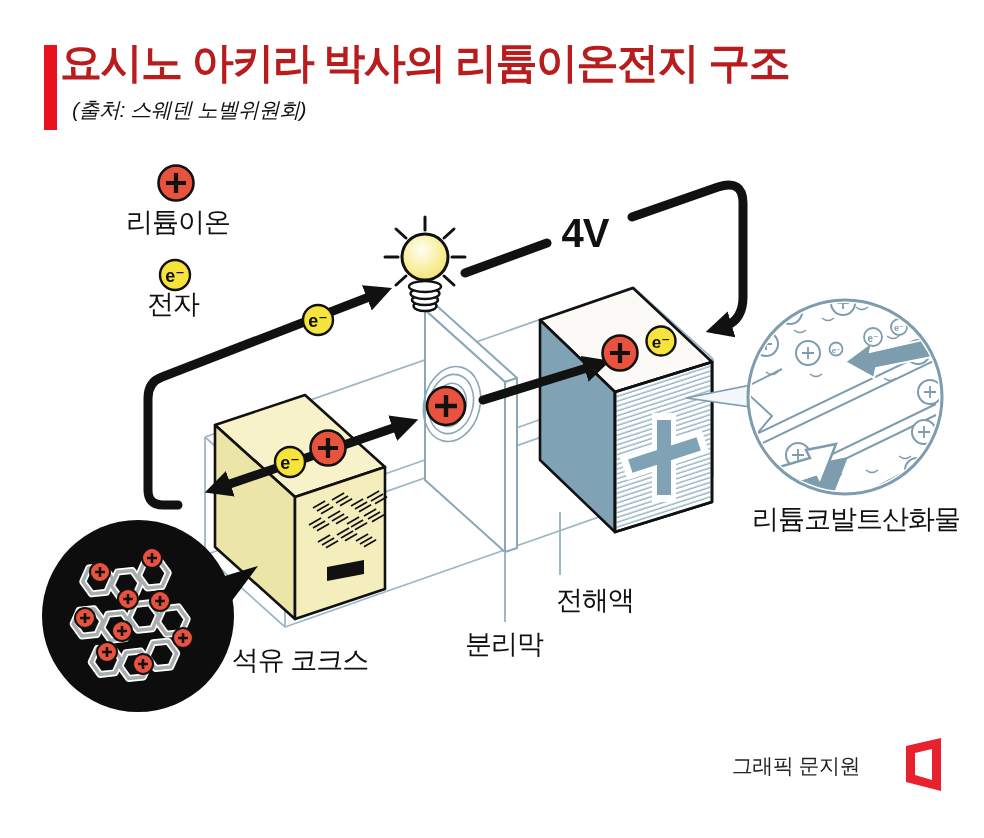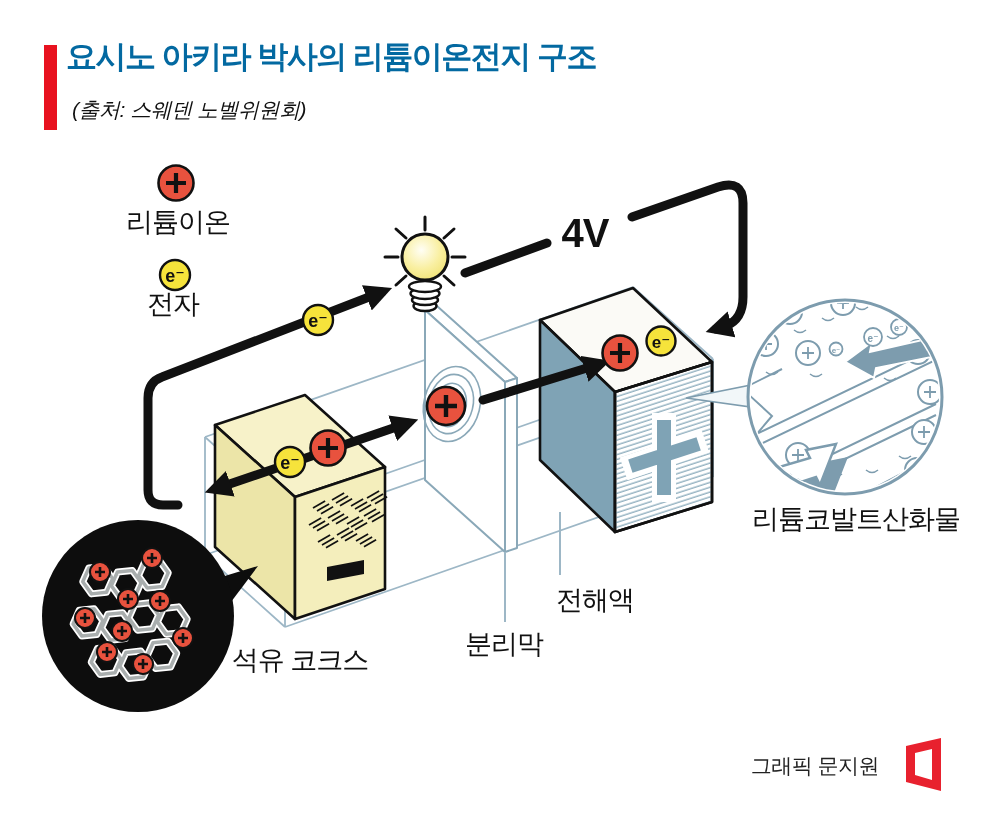--- a/index.html
+++ b/index.html
@@ -1,23 +1,23 @@
 <!DOCTYPE html>
 <html><head>
 <meta charset="utf-8">
 <style>
   html,body{margin:0;padding:0;background:#fff;}
   body{font-family:"Liberation Sans","DejaVu Sans",sans-serif;}
   .canvas{position:relative;width:984px;height:838px;background:#fff;overflow:hidden;}
   .accent-bar{position:absolute;left:44px;top:45px;width:13px;height:85px;background:#e8121f;}
-  .page-title{position:absolute;left:66px;top:40px;width:860px;font-size:31px;font-weight:800;
-    letter-spacing:-1.5px;color:#0369a1;line-height:1.1;}
+  .page-title{position:absolute;left:60px;top:40px;width:860px;font-size:42px;font-weight:800;
+    letter-spacing:-1.5px;color:#b91c1c;line-height:1.1;}
   .source-caption{position:absolute;left:72px;top:96px;font-size:21px;color:#111;letter-spacing:-0.5px;font-style:italic;}
   .diagram-svg{position:absolute;left:0;top:0;}
-  .credit{position:absolute;left:679px;top:752px;width:200px;text-align:right;
+  .credit{position:absolute;left:660px;top:752px;width:200px;text-align:right;
     font-size:21px;color:#222;letter-spacing:-0.5px;}
   svg text{font-family:"Liberation Sans","DejaVu Sans",sans-serif;}
   .lbl{font-size:27px;fill:#111;letter-spacing:-1px;}
   .volt{font-size:40px;font-weight:bold;fill:#111;letter-spacing:-1px;}
   .esym{font-weight:bold;fill:#111;}
 </style>
 </head>
 <body>
 
 <div class="canvas">

